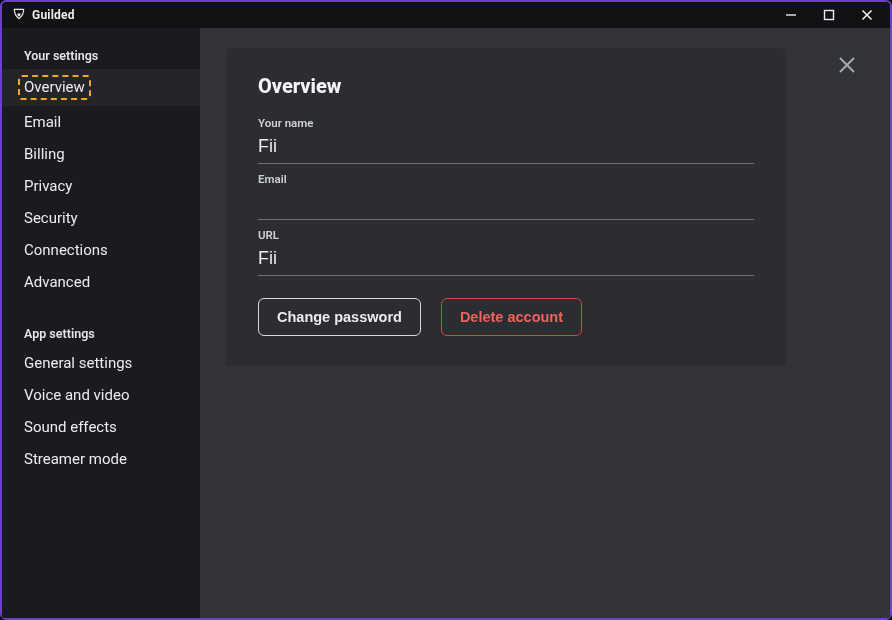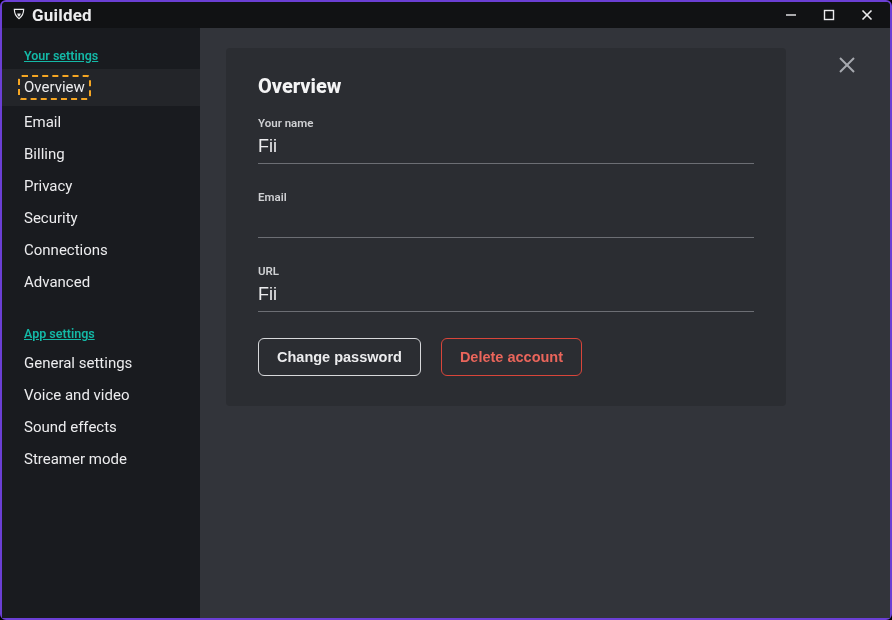--- a/index.html
+++ b/index.html
@@ -9,31 +9,31 @@
     border: 2px solid #6b3fd4; border-radius: 6px; display: flex; flex-direction: column;
     position: relative;
   }
   .titlebar {
     height: 26px; background: #111214; display: flex; align-items: center;
     padding: 0 6px 0 10px; justify-content: space-between;
     border-top-left-radius: 4px; border-top-right-radius: 4px;
   }
   .brand { display: flex; align-items: center; gap: 6px; }
   .brand svg { width: 14px; height: 14px; }
-  .brand-text { font-size: 17px; font-weight: 700; color: #ececee; letter-spacing: 0.2px; }
+  .brand-text { font-size: 12px; font-weight: 700; color: #ececee; letter-spacing: 0.2px; }
   .win-controls { display: flex; gap: 4px; }
   .win-btn { width: 34px; height: 22px; display: flex; align-items: center; justify-content: center; }
   .win-btn svg { width: 12px; height: 12px; }
   .body { flex: 1; display: flex; min-height: 0; }
   .sidebar {
     width: 198px; background: #191b1f; padding-top: 14px; display: flex; flex-direction: column;
     overflow-y: auto;
   }
   .section-label {
-    font-size: 12.5px; color: #14b8a6; font-weight: 600; padding: 6px 22px 6px 22px; text-decoration: underline;
+    font-size: 12.5px; color: #e5e5e5; font-weight: 600; padding: 6px 22px 6px 22px;
   }
   .nav-item {
     font-size: 15px; color: #ececee; padding: 6px 22px; line-height: 20px;
     cursor: pointer; position: relative;
   }
   .nav-item.active {
     background: #232529;
   }
   .nav-item .label-box { display: inline-block; }
   .nav-item.active .label-box {
@@ -47,21 +47,21 @@
   .close-x {
     position: absolute; top: 28px; right: 34px; cursor: pointer;
     color: #a7a9af;
   }
   .close-x svg { width: 18px; height: 18px; }
   .panel {
     background: #2b2d32; border-radius: 4px; padding: 26px 32px 30px 32px;
     max-width: 560px;
   }
   .panel-title { font-size: 20px; font-weight: 800; color: #f4f4f5; margin-bottom: 18px; }
-  .field { margin-bottom: 26px; }
+  .field { margin-bottom: 8px; }
   .field-label { font-size: 11.5px; color: #cfd0d3; font-weight: 600; margin-bottom: 4px; display: block; }
   .field-input {
     width: 100%; background: transparent; border: none; border-bottom: 1px solid #6c6e74;
     color: #ececee; font-size: 18px; padding: 2px 0 6px 0; outline: none;
   }
   .btn-row { display: flex; gap: 20px; margin-top: 22px; }
   .btn {
     font-size: 14.5px; font-weight: 700; padding: 10px 18px; border-radius: 6px;
     background: transparent; cursor: pointer;
   }

